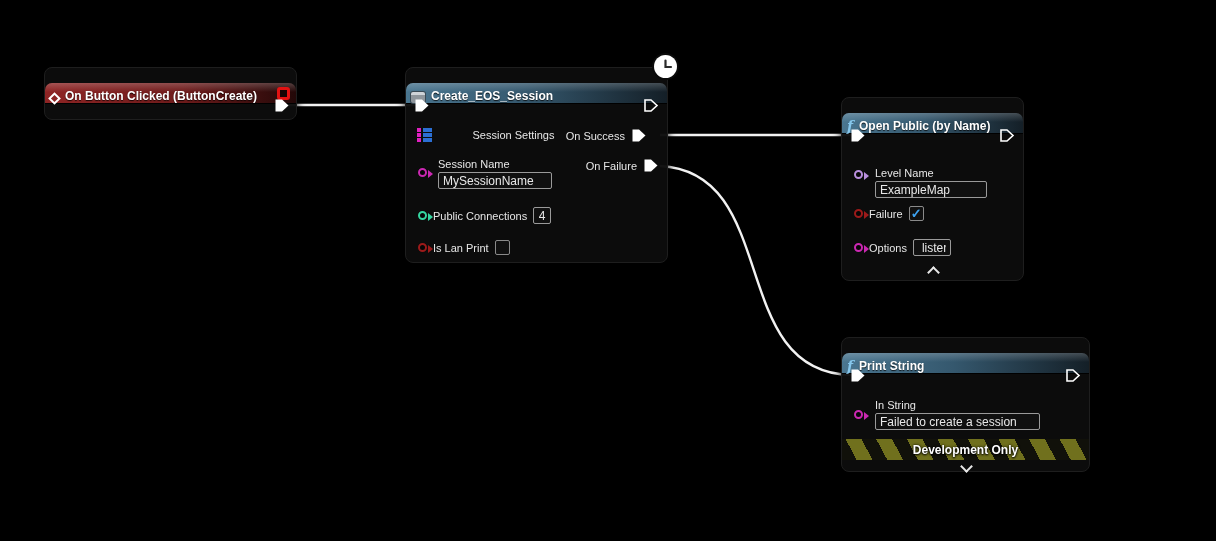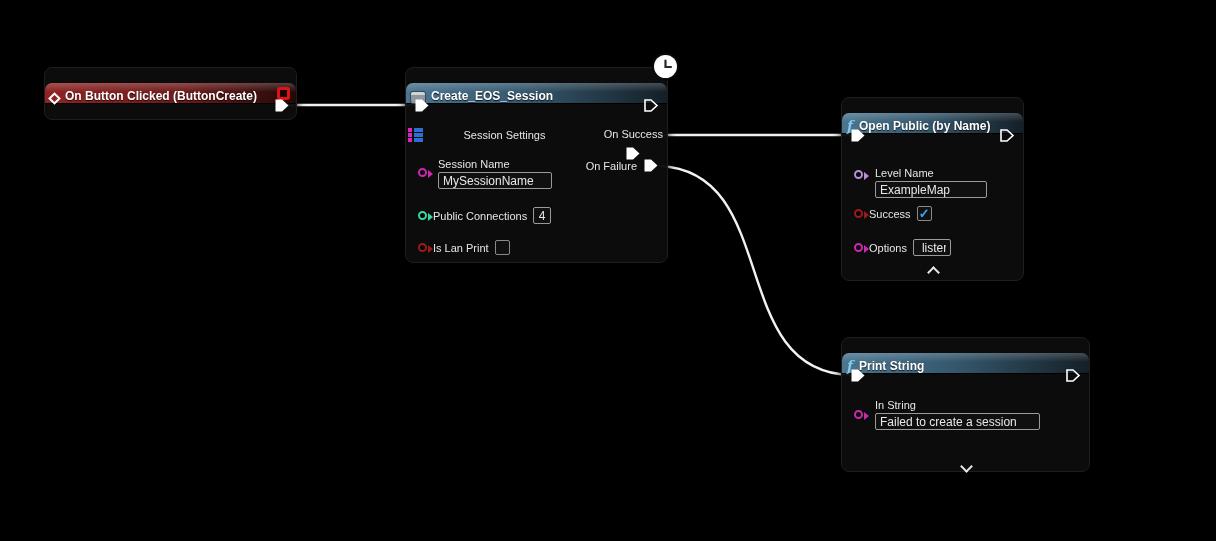--- a/index.html
+++ b/index.html
@@ -113,38 +113,38 @@
       <svg class="exec" viewBox="0 0 16 15">
         <path d="M1.5,1.5 H8 L14.5,7.5 L8,13.5 H1.5 Z" fill="#fff"></path>
       </svg>
     </div>
     <div class="row right" style="right:8px; top:30px;">
       <svg class="exec" viewBox="0 0 16 15">
         <path d="M2,2 H8 L14,7.5 L8,13 H2 Z" fill="none" stroke="#fff" stroke-width="1.6"></path>
       </svg>
     </div>
 
-    <div class="row" style="left:2px; top:60px;gap:41px;">
+    <div class="row" style="left:11px; top:60px;gap:41px;">
       <span class="struct-icon">
         <span class="r">
             <span class="k"></span>
             <span class="v"></span>
           </span>
         <span class="r">
             <span class="k"></span>
             <span class="v"></span>
           </span>
         <span class="r">
             <span class="k"></span>
             <span class="v"></span>
           </span>
       </span>
       <span class="pin-label">Session Settings</span>
     </div>
-    <div class="row right" style="right:4px; top:60px;flex-direction:column;">
+    <div class="row right" style="right:20px; top:60px;">
       <span class="pin-label">On Success</span>
       <svg class="exec" viewBox="0 0 16 15">
         <path d="M1.5,1.5 H8 L14.5,7.5 L8,13.5 H1.5 Z" fill="#fff"></path>
       </svg>
     </div>
 
     <div class="row" style="left:12px; top:100px;">
       <span class="dpin" style="--c:#cb28b2;"></span>
     </div>
     <div class="stack" style="position:absolute; left:32px; top:90px;">
@@ -190,21 +190,21 @@
     <div class="row" style="left:12px; top:72px;">
       <span class="dpin" style="--c:#b98fdd;"></span>
     </div>
     <div class="stack" style="position:absolute; left:33px; top:69px;">
       <span class="pin-label">Level Name</span>
       <input class="txt-input" style="width: 112px;" value="ExampleMap">
     </div>
 
     <div class="row" style="left:12px; top:108px;">
       <span class="dpin" style="--c:#9c1a1a;"></span>
-      <span class="pin-label">Success</span>
+      <span class="pin-label">Failure</span>
       <span class="checkbox">✓</span>
     </div>
 
     <div class="row" style="left:12px; top:141px;">
       <span class="dpin" style="--c:#cb28b2;"></span>
       <span class="pin-label">Options</span>
       <input class="txt-input" style="width: 38px; padding-left: 8px;" value="listen">
     </div>
 
     <span class="chev up" style="left:87px; top:170px;"></span>
@@ -227,16 +227,19 @@
     </div>
 
     <div class="row" style="left:12px; top:72px;">
       <span class="dpin" style="--c:#cb28b2;"></span>
     </div>
     <div class="stack" style="position:absolute; left:33px; top:61px;">
       <span class="pin-label">In String</span>
       <input class="txt-input" style="width: 165px;" value="Failed to create a session">
     </div>
 
+    <div class="dev-banner" style="top:101px;">
+      <span>Development Only</span>
+    </div>
     <span class="chev down" style="left:120px; top:124px;"></span>
   </div>
 
 </div>
 
 </body></html>

